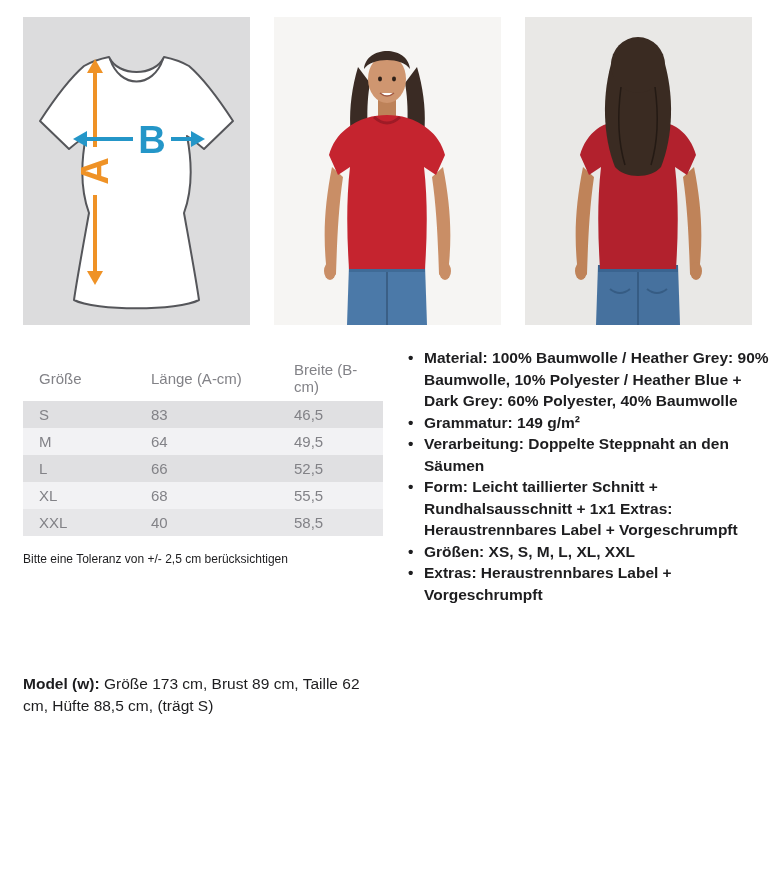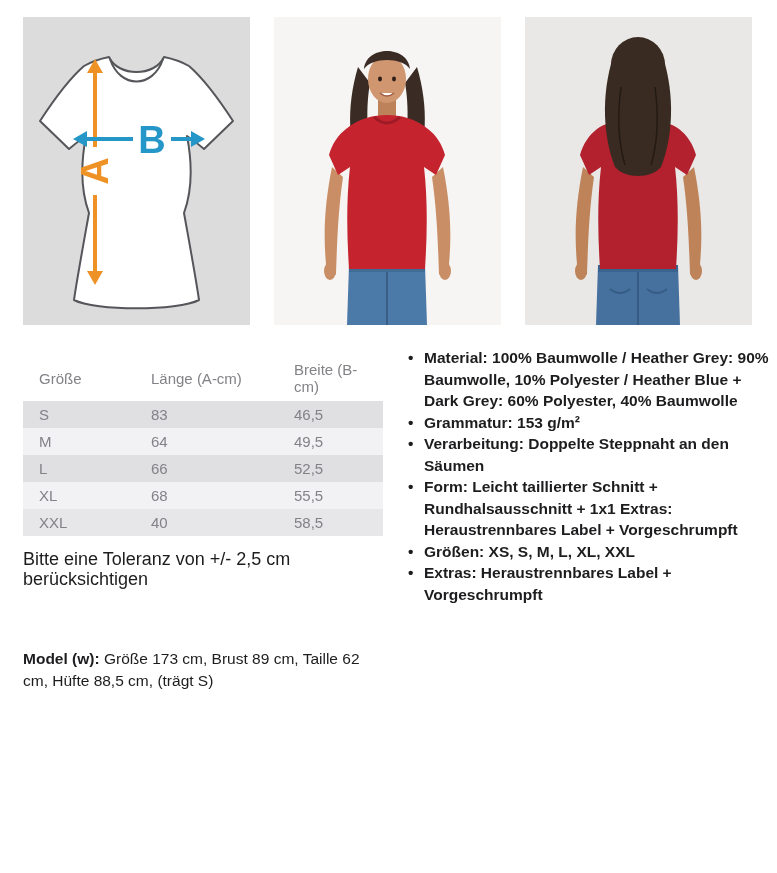--- a/index.html
+++ b/index.html
@@ -24,22 +24,22 @@
   table.size-table th {
     font-weight: 400; text-align: left; padding: 5px 4px 6px 16px; background: #ffffff;
   }
   table.size-table td { padding: 5px 4px 5px 16px; }
   table.size-table tbody tr:nth-child(odd) { background: #e0e0e2; }
   table.size-table tbody tr:nth-child(even) { background: #f2f2f4; }
   table.size-table tbody tr:last-child { background: #e7e7e9; }
   table.size-table .col-size { width: 112px; }
   table.size-table .col-length { width: 143px; }
 
-  .tolerance { margin: 13px 0 0 0; font-size: 18px; line-height: 20px; color: #1d1d1f; }
-  .model-info { margin: 59px 0 0 0; font-size: 15.5px; line-height: 22px; color: #1d1d1f; }
+  .tolerance { margin: 13px 0 0 0; font-size: 12px; line-height: 20px; color: #1d1d1f; }
+  .model-info { margin: 104px 0 0 0; font-size: 15.5px; line-height: 22px; color: #1d1d1f; }
   .model-info b { font-weight: 700; }
 
   
   .right-col { position: absolute; left: 403px; top: 347px; width: 366px; font-size: 15.5px; line-height: 21.5px; color: #1d1d1f; }
   .right-col .intro { margin: 0 0 9px 0; }
   .right-col ul { margin: 0; padding: 0; list-style: none; }
   .right-col li { position: relative; padding-left: 21px; font-weight: bold; }
   .right-col li::before { content: "\2022"; position: absolute; left: 5px; top: 0; }
 </style>
 </head>
@@ -200,21 +200,21 @@
     <p class="tolerance">Bitte eine Toleranz von +/- 2,5 cm berücksichtigen</p>
 
     <p class="model-info">
       <b>Model (w):</b><span> Größe 173 cm, Brust 89 cm, Taille 62 cm, Hüfte 88,5 cm, (trägt S)</span>
     </p>
   </div>
 
   <div class="right-col">
     <ul>
       <li>Material: 100% Baumwolle / Heather Grey: 90% Baumwolle, 10% Polyester / Heather Blue + Dark Grey: 60% Polyester, 40% Baumwolle</li>
-      <li>Grammatur: 153 g/m²</li>
+      <li>Grammatur: 149 g/m²</li>
       <li>Verarbeitung: Doppelte Steppnaht an den Säumen</li>
       <li>Form: Leicht taillierter Schnitt + Rundhalsausschnitt + 1x1 Extras: Heraustrennbares Label + Vorgeschrumpft</li>
       <li>Größen: XS, S, M, L, XL, XXL</li>
       <li>Extras: Heraustrennbares Label + Vorgeschrumpft</li>
     </ul>
   </div>
 
 </div>
 
 </body></html>

